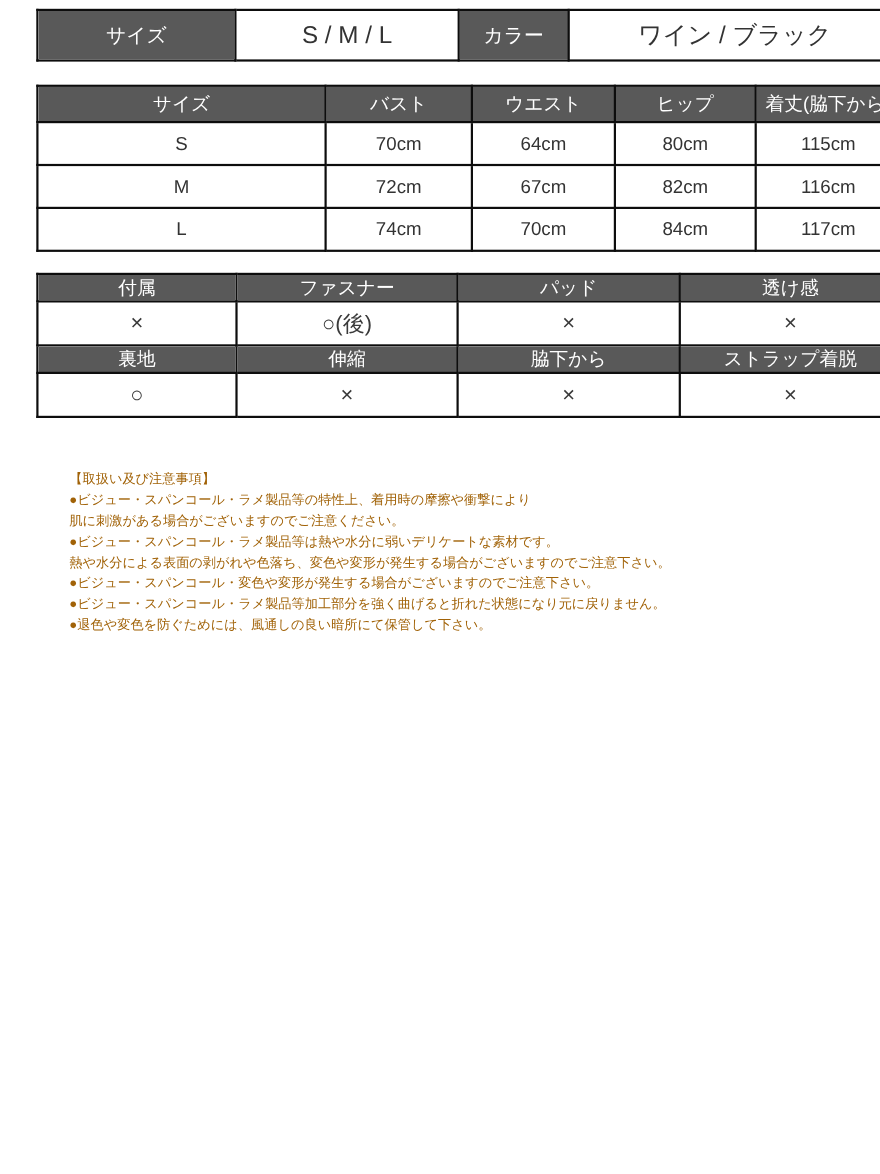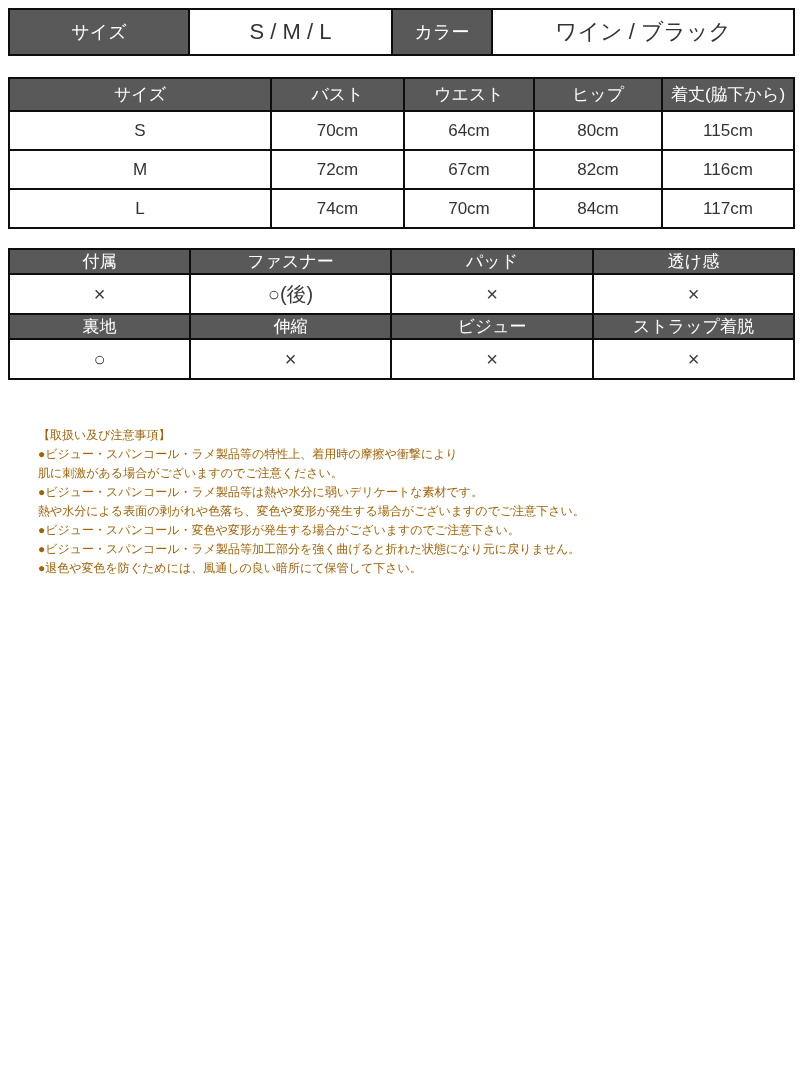--- a/index.html
+++ b/index.html
@@ -2,21 +2,21 @@
 <html><head>
 <meta charset="utf-8">
 <style>
   * { margin: 0; padding: 0; box-sizing: border-box; }
   html, body {
     width: 800px;
     background: #ffffff;
     font-family: "Liberation Sans", "DejaVu Sans", sans-serif;
   }
   body { height: 1067px; overflow: hidden; }
-  .page { padding: 8px 8px 0 8px; }
+  .page { padding: 8px 8px 0 8px; margin-left: 25px; }
 
   table {
     border-collapse: collapse;
     table-layout: fixed;
     width: 785px;
   }
   td, th {
     border: 2px solid #0d0d0d;
     text-align: center;
     vertical-align: middle;
@@ -140,21 +140,21 @@
     </tr>
     <tr class="mark-row">
       <td class="val">×</td>
       <td class="val">○(後)</td>
       <td class="val">×</td>
       <td class="val">×</td>
     </tr>
     <tr class="head-row">
       <th class="hdr">裏地</th>
       <th class="hdr">伸縮</th>
-      <th class="hdr">ビジュー</th>
+      <th class="hdr">脇下から</th>
       <th class="hdr">ストラップ着脱</th>
     </tr>
     <tr class="mark-row">
       <td class="val">○</td>
       <td class="val">×</td>
       <td class="val">×</td>
       <td class="val">×</td>
     </tr>
   </tbody>
     </table>

